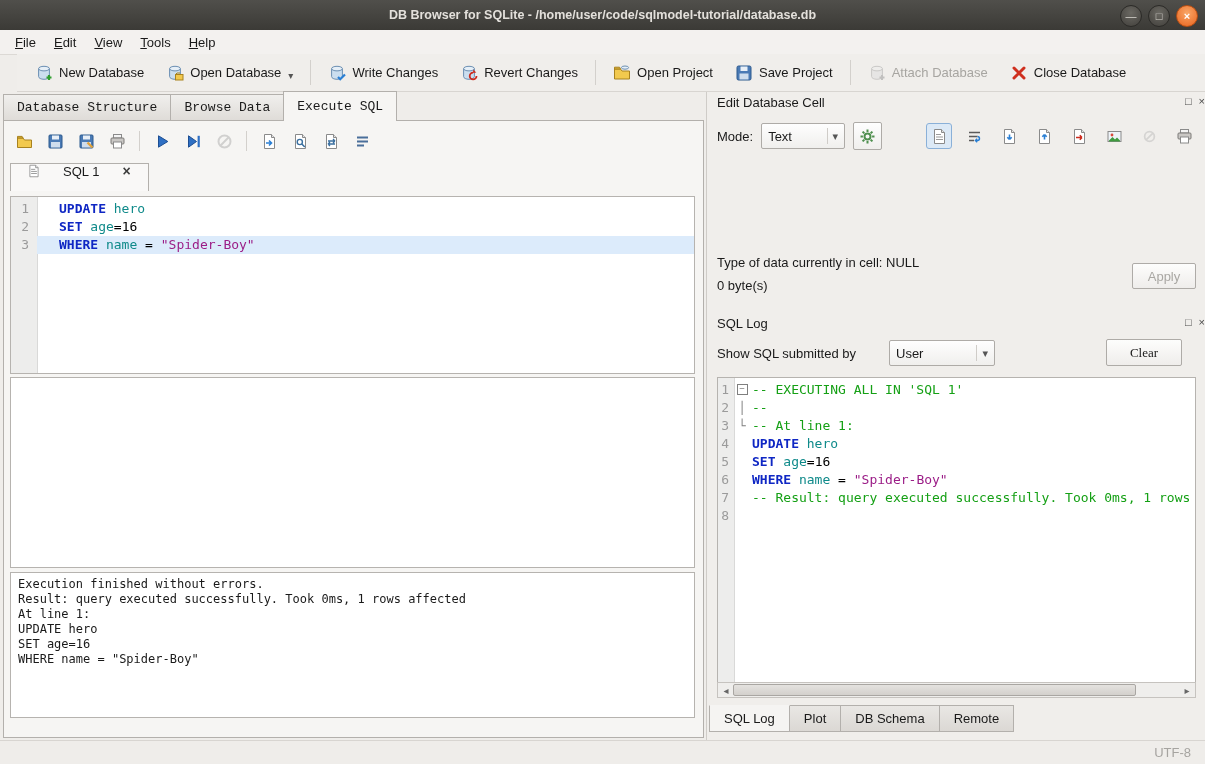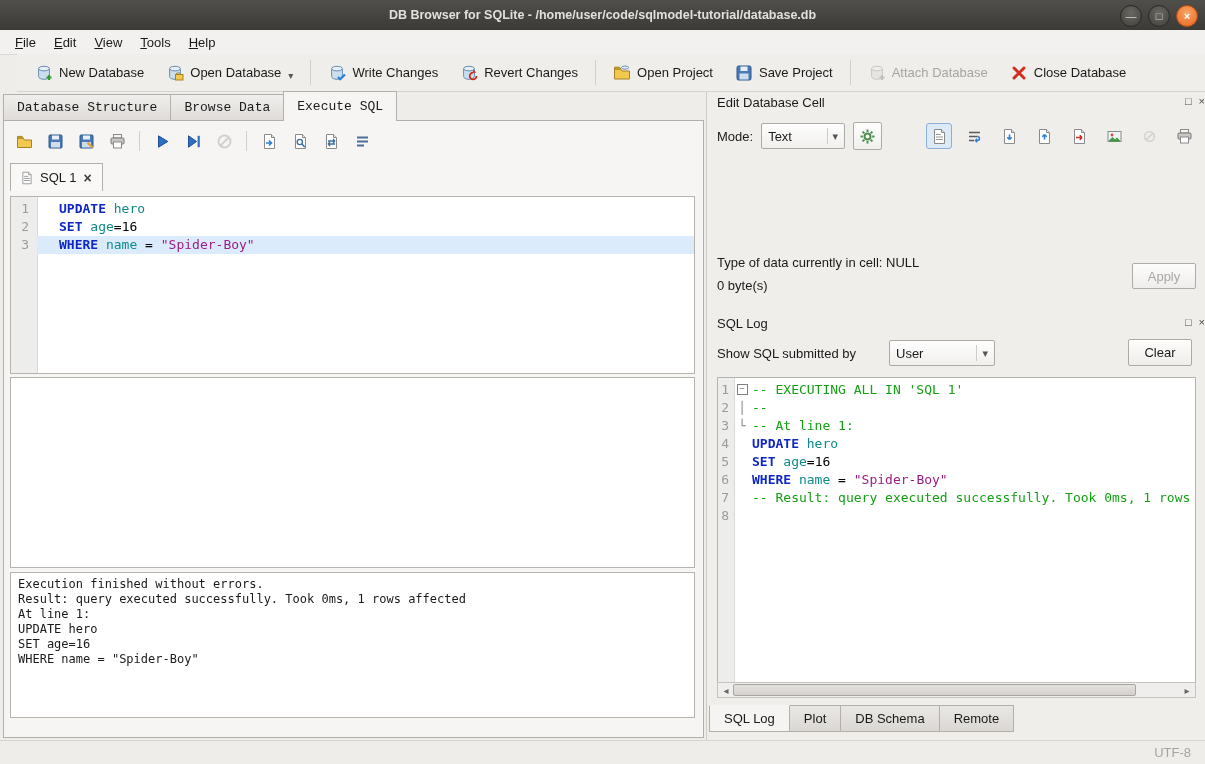--- a/index.html
+++ b/index.html
@@ -38,21 +38,21 @@
 
   
   #sql-toolbar{position:absolute;left:6px;top:6px;height:28px;display:flex;align-items:center;gap:3px;}
   .icon-btn{width:26px;height:26px;display:flex;align-items:center;justify-content:center;border:1px solid transparent;border-radius:3px;}
   .icon-btn.disabled svg{opacity:.4;filter:grayscale(1);}
   .icon-btn.selected{border:1px solid #8ab0d8;background:#dce9f6;}
   .sql-sep{width:1px;height:20px;background:#d3d0cc;margin:0 5px;}
 
   
   #sql-file-tabs{position:absolute;left:6px;top:41px;height:29px;display:flex;align-items:flex-end;z-index:4;}
-  .file-tab{height:28px;display:flex;align-items:center;gap:6px;padding:0 9px;background:#f9f8f7;border:1px solid #b3b0ac;border-bottom:none;box-sizing:border-box;}
+  .file-tab{height:28px;display:flex;align-items:flex-start;gap:22px;padding:0 16px;background:#f9f8f7;border:1px solid #b3b0ac;border-bottom:none;box-sizing:border-box;}
   .ftab-icon{display:flex;}
   .ftab-icon svg{width:14px;height:14px;}
   .ftab-close{font-weight:bold;color:#3d3d3d;font-size:14px;line-height:14px;padding:0 1px;}
 
   
   .code-box{background:#fff;border:1px solid #b6b3af;overflow:hidden;position:relative;font-family:"DejaVu Sans Mono",monospace;font-size:13px;}
   .gutter-strip{position:absolute;left:0;top:0;bottom:0;width:26px;background:#ededec;border-right:1px solid #d9d9d8;}
   .gutter-strip.log{width:16px;}
   .code-lines{position:relative;padding-top:3px;}
   .code-line{display:flex;height:18px;line-height:18px;white-space:pre;}
@@ -92,21 +92,21 @@
 
   #cell-value{position:absolute;left:10px;right:9px;top:76px;height:72px;background:#fff;border:1px solid #b6b3af;padding:4px 8px;box-sizing:border-box;}
   #type-info{position:absolute;left:10px;top:163px;text-align:center;}
   #size-info{position:absolute;left:10px;top:186px;}
   .btn{background:linear-gradient(#fdfdfc,#efedeb);border:1px solid #aeaba7;border-radius:2px;font-family:inherit;font-size:13px;color:#1a1a1a;}
   .btn.disabled{color:#a9a7a3;}
   #apply-btn{position:absolute;right:9px;top:171px;width:64px;height:26px;}
 
   #filter-row{position:absolute;left:10px;right:9px;top:247px;height:28px;display:flex;align-items:center;}
   #user-combo{position:absolute;left:172px;width:106px;}
-  #clear-btn{position:absolute;right:4px;top:0;width:64px;height:27px;}
+  #clear-btn{position:absolute;right:14px;top:0;width:76px;height:27px;font-family:Liberation Serif, serif;}
 
   #sql-log-box{position:absolute;left:10px;right:9px;top:285px;height:305px;}
 
   #log-hscroll{position:absolute;left:10px;right:9px;top:590px;height:16px;background:#efeeec;border:1px solid #c6c3bf;display:flex;align-items:center;box-sizing:border-box;}
   .scroll-arrow{width:16px;text-align:center;color:#666;font-size:10px;flex:0 0 16px;}
   .scroll-arrow.right{margin-left:auto;}
   .scroll-thumb{position:absolute;left:15px;width:calc(100% - 74px);top:1px;bottom:1px;background:linear-gradient(#e4e2df,#d3d0cc);border:1px solid #a9a6a2;border-radius:2px;box-sizing:border-box;}
 
   #bottom-tabs{position:absolute;left:2px;top:613px;height:30px;display:flex;align-items:flex-start;}
   .btab{height:27px;padding:0 14px;display:flex;align-items:center;background:linear-gradient(#e9e7e4,#dbd8d4);border:1px solid #b3b0ac;margin-right:-1px;box-sizing:border-box;}

